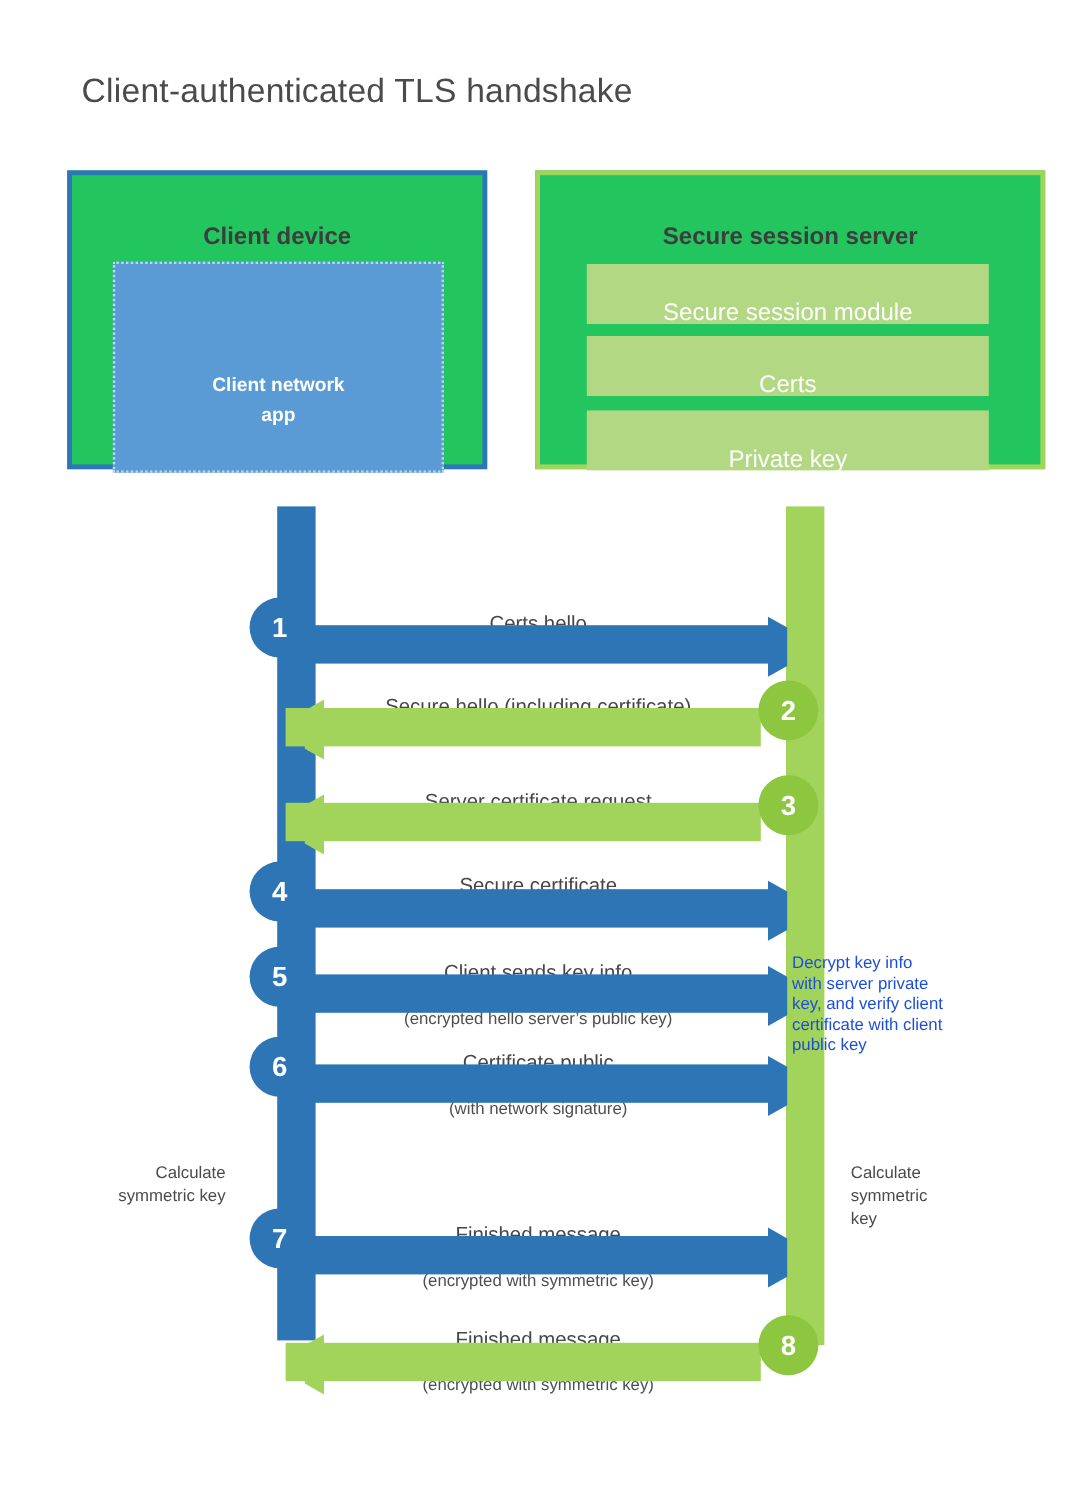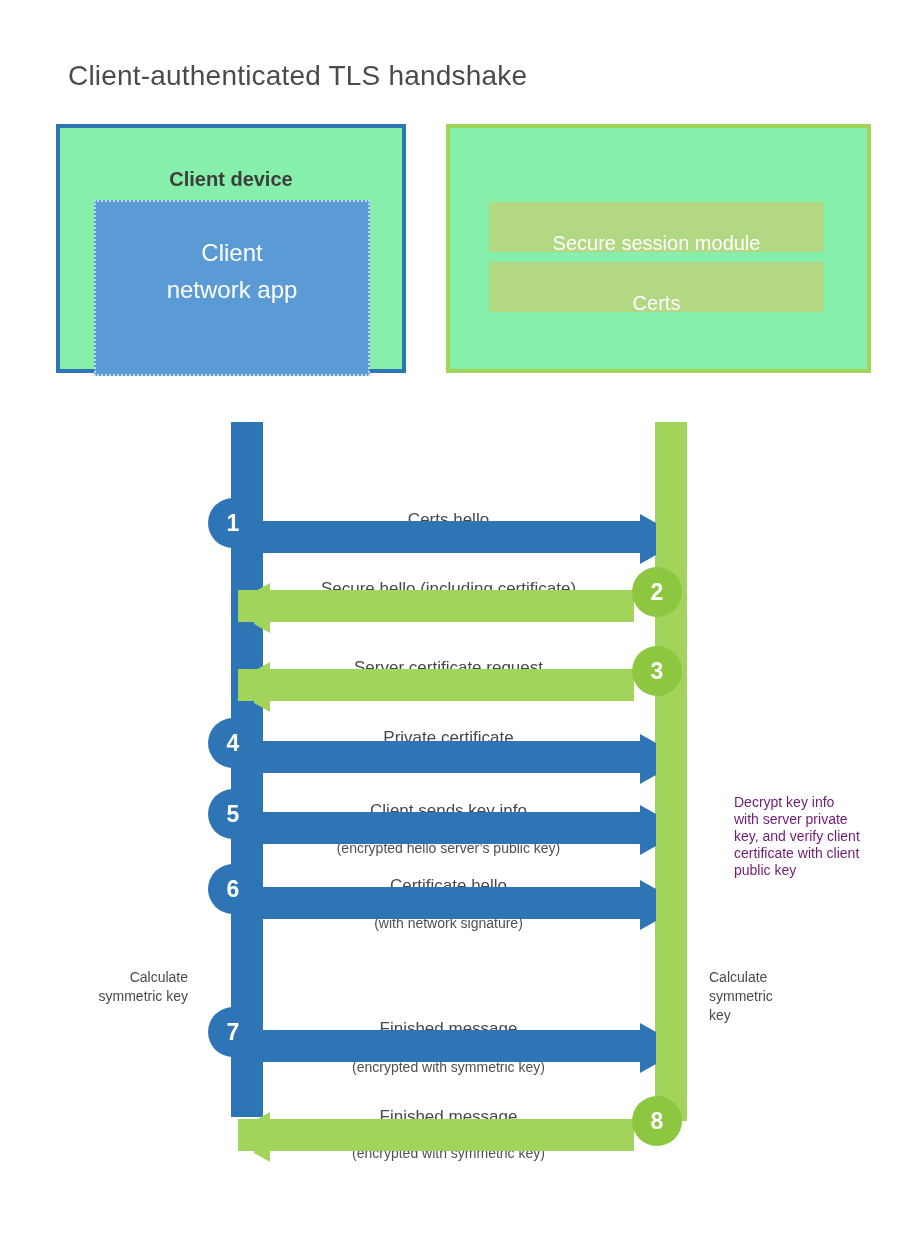--- a/index.html
+++ b/index.html
@@ -18,32 +18,32 @@
     color:#474747;
   }
   .canvas{position:absolute;left:0;top:0;width:900px;height:1256px;overflow:hidden;background:#fff}
 
   .page-title{
     position:absolute;left:36px;top:28px;
     font-size:28px;font-weight:300;color:#4b4b4b;letter-spacing:.2px;
   }
 
   
-  .entity{position:absolute;top:108px;height:249px;background:#86efac;border-style:solid;border-width:4px}
+  .entity{position:absolute;top:126px;height:249px;background:#22c55e;border-style:solid;border-width:4px}
   .entity.client{left:40px;width:350px;border-color:var(--blue)}
   .entity.server{left:430px;width:425px;border-color:var(--green)}
   .entity-title{
     position:absolute;left:0;right:0;top:24px;text-align:center;
     font-size:20px;font-weight:700;color:#3d3d3d;
   }
   .app-box{
     position:absolute;left:34px;top:72px;width:276px;height:176px;
     background:var(--blue-fill);border:2px dotted #bdd7ee;
-    display:flex;align-items:flex-start;justify-content:center;
-    color:#fff;font-size:24px;line-height:1.55;text-align:center;
+    display:flex;align-items:flex-end;justify-content:center;
+    color:#fff;font-size:16px;line-height:1.55;text-align:center;font-weight:bold;
   }
   .app-box span{display:block;max-width:170px}
   .bar{
     position:absolute;left:39px;width:335px;height:50px;
     background:var(--green-fill);color:#fff;font-size:20px;
     text-align:center;line-height:50px;
   }
   .bar.b1{top:74px}.bar.b2{top:134px}.bar.b3{top:196px}
 
   
@@ -69,43 +69,45 @@
   .ahead.right{border-left:16px solid var(--blue);left:624px}
   .ahead.left{border-right:16px solid var(--green);left:206px}
 
   
   .msg{position:absolute;left:240px;width:385px;text-align:center;
     font-size:17px;line-height:22px;color:#474747}
   .sub{position:absolute;left:240px;width:385px;text-align:center;
     font-size:14px;line-height:18px;color:#4f4f4f}
 
   
-  .note{position:absolute;left:702px;top:762px;width:158px;
-    font-size:14px;line-height:17px;color:#701a75}
+  .note{position:absolute;left:628px;top:762px;width:158px;
+    font-size:14px;line-height:17px;color:#1d4ed8}
   .calc{position:absolute;top:936px;font-size:14px;line-height:19px;color:#4a4a4a}
   .calc.left{left:48px;width:140px;text-align:right}
   .calc.right{left:677px;width:112px;text-align:left}
 </style>
 </head>
 <body>
 
 <div class="canvas">
 
   <div class="page-title">Client-authenticated TLS handshake</div>
 
   <div class="entity client">
     <div class="entity-title">Client device</div>
     <div class="app-box">
       <span>Client network app</span>
     </div>
   </div>
 
   <div class="entity server">
+    <div class="entity-title">Secure session server</div>
     <div class="bar b1">Secure session module</div>
     <div class="bar b2">Certs</div>
+    <div class="bar b3">Private key</div>
   </div>
 
   <div class="vline blue"></div>
   <div class="vline green"></div>
 
   <div>
     <div class="circle blue" style="top:482px">1</div>
     <div class="aline blue" style="top:505px"></div>
     <div class="ahead right" style="top:498px"></div>
     <div class="msg" style="top:477px">Certs hello</div>
@@ -122,36 +124,36 @@
     <div class="circle green" style="top:630px">3</div>
     <div class="aline green" style="top:653px"></div>
     <div class="ahead left" style="top:646px"></div>
     <div class="msg" style="top:625px">Server certificate request</div>
   </div>
 
   <div>
     <div class="circle blue" style="top:702px">4</div>
     <div class="aline blue" style="top:725px"></div>
     <div class="ahead right" style="top:718px"></div>
-    <div class="msg" style="top:695px">Private certificate</div>
+    <div class="msg" style="top:695px">Secure certificate</div>
   </div>
 
   <div>
     <div class="circle blue" style="top:773px">5</div>
     <div class="aline blue" style="top:796px"></div>
     <div class="ahead right" style="top:789px"></div>
     <div class="msg" style="top:768px">Client sends key info</div>
     <div class="sub" style="top:807px">(encrypted hello server’s public key)</div>
   </div>
 
   <div>
     <div class="circle blue" style="top:848px">6</div>
     <div class="aline blue" style="top:871px"></div>
     <div class="ahead right" style="top:864px"></div>
-    <div class="msg" style="top:843px">Certificate hello</div>
+    <div class="msg" style="top:843px">Certificate public</div>
     <div class="sub" style="top:882px">(with network signature)</div>
   </div>
 
   <div>
     <div class="circle blue" style="top:991px">7</div>
     <div class="aline blue" style="top:1014px"></div>
     <div class="ahead right" style="top:1007px"></div>
     <div class="msg" style="top:986px">Finished message</div>
     <div class="sub" style="top:1026px">(encrypted with symmetric key)</div>
   </div>

